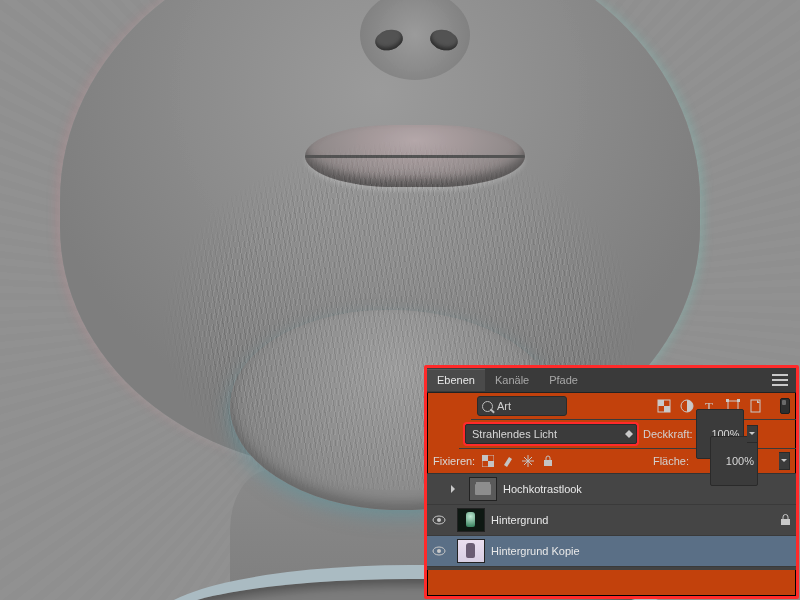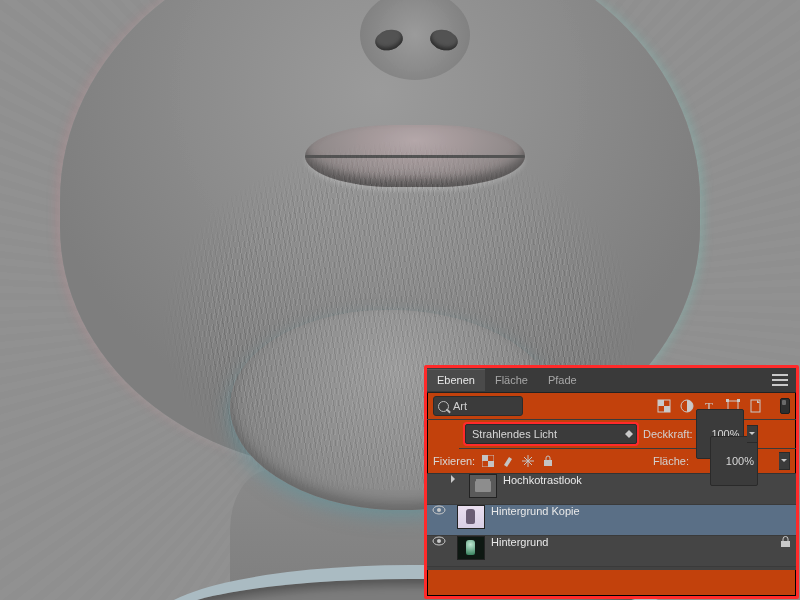--- a/index.html
+++ b/index.html
@@ -78,21 +78,21 @@
   }
   
   .tabs{display:flex;align-items:center;height:24px;background:#3a3a3a;border-bottom:1px solid #222;}
   .tab{padding:4px 10px 5px;color:#a8a8a8;cursor:default;}
   .tab.active{background:#4a4a4a;color:#e8e8e8;border-top:1px solid #5a5a5a;}
   .tabs .spacer{flex:1;}
   .menu-icon{width:16px;height:12px;margin-right:8px;display:flex;flex-direction:column;justify-content:space-between;}
   .menu-icon span{height:2px;background:#c8c8c8;}
 
   
-  .row{display:flex;align-items:center;height:26px;padding:0 6px;border-bottom:1px solid #3a3a3a;gap:6px;}
+  .row{display:flex;align-items:center;height:26px;padding:0 6px;border-bottom:1px solid #3a3a3a;gap:6px;margin-left:44px;}
   .search{position:relative;display:flex;align-items:center;height:18px;width:80px;
     background:#3b3b3b;border:1px solid #2b2b2b;border-radius:3px;padding:0 4px;}
   .mag{width:9px;height:9px;border:1.5px solid #bcbcbc;border-radius:50%;position:relative;margin-right:4px;}
   .mag:after{content:"";position:absolute;width:5px;height:1.5px;background:#bcbcbc;left:7px;top:8px;transform:rotate(45deg);}
   .search-label{color:#d0d0d0;}
   .filter-icons{display:flex;gap:7px;margin-left:auto;align-items:center;}
   .ficon{width:16px;height:16px;display:flex;align-items:center;justify-content:center;color:#c9c9c9;}
   .ficon svg{display:block;}
   .vslider{width:8px;height:14px;background:#2f2f2f;border:1px solid #1e1e1e;border-radius:2px;margin-left:10px;position:relative;}
   .vslider:after{content:"";position:absolute;left:1px;top:1px;width:4px;height:5px;background:#6a6a6a;border-radius:1px;}
@@ -111,21 +111,21 @@
   .tiny-arrow:after{content:"";position:absolute;left:2px;top:6px;border:3px solid transparent;border-top-color:#c8c8c8;}
 
   
   .lock-row{display:flex;align-items:center;height:24px;padding:0 6px;gap:6px;border-bottom:1px solid #333;}
   .mini{width:14px;height:14px;display:flex;align-items:center;justify-content:center;color:#c4c4c4}
   .mini svg{display:block;}
   .lock-row .kv{margin-left:auto;gap:21px;}
 
   
   .layers{height:96px;overflow:hidden;}
-  .layer{height:30px;display:flex;align-items:flex-start;border-bottom:1px solid #3a3a3a;background:#454545;}
+  .layer{height:30px;display:flex;align-items:center;border-bottom:1px solid #3a3a3a;background:#454545;}
   .layer.sel{background:#5a6f86;}
   .eye{width:24px;display:flex;justify-content:center;align-items:center;}
   .eye svg{display:block;}
   .eye.off svg{visibility:hidden;}
   .disclose{width:10px;height:10px;margin-right:2px;}
   .disclose:before{content:"";display:block;border:4px solid transparent;border-left-color:#c9c9c9;margin-top:1px;}
   .thumb{width:26px;height:22px;margin:0 6px;border:1px solid #222;background:#333;position:relative;flex:0 0 26px;}
   .thumb.folder{background:#5a5a5a;display:flex;align-items:center;justify-content:center;}
   .thumb.folder:before{content:"";width:16px;height:11px;background:#8d8d8d;border-radius:1px;box-shadow:0 -3px 0 -1px #8d8d8d;}
   .thumb.photo{background:linear-gradient(#eadff0,#d8cfe4);} 
@@ -151,21 +151,21 @@
   <div class="mouth"></div>
   <div class="lipline"></div>
   <div class="stubble"></div>
   <div class="collar"></div>
 </div>
 
 <div class="panel">
 
   <div class="tabs">
     <div class="tab active">Ebenen</div>
-    <div class="tab">Fläche</div>
+    <div class="tab">Kanäle</div>
     <div class="tab">Pfade</div>
     <div class="spacer"></div>
     <div class="menu-icon">
         <span></span>
         <span></span>
         <span></span>
       </div>
   </div>
 
   <div class="row">
@@ -266,43 +266,43 @@
           <svg width="14" height="10">
             <ellipse cx="7" cy="5" rx="6" ry="4" fill="none" stroke="#c9c9c9"></ellipse>
             <circle cx="7" cy="5" r="2" fill="#c9c9c9"></circle>
           </svg>
         </div>
       <span class="disclose"></span>
       <div class="thumb folder"></div>
       <span class="lname">Hochkotrastlook</span>
     </div>
 
-    <div class="layer sel">
-      <div class="eye">
-          <svg width="14" height="10">
-            <ellipse cx="7" cy="5" rx="6" ry="4" fill="none" stroke="#c9c9c9"></ellipse>
-            <circle cx="7" cy="5" r="2" fill="#c9c9c9"></circle>
-          </svg>
-        </div>
-      <div class="thumb photo"></div>
-      <span class="lname">Hintergrund Kopie</span>
-    </div>
-
     <div class="layer">
       <div class="eye">
           <svg width="14" height="10">
             <ellipse cx="7" cy="5" rx="6" ry="4" fill="none" stroke="#c9c9c9"></ellipse>
             <circle cx="7" cy="5" r="2" fill="#c9c9c9"></circle>
           </svg>
         </div>
       <div class="thumb dark"></div>
       <span class="lname">Hintergrund</span>
       <span class="lock-icon">
           <svg width="11" height="12">
             <rect x="1" y="5" width="9" height="6" fill="#c9c9c9"></rect>
             <path d="M3 5V3a2.5 2.5 0 0 1 5 0v2" fill="none" stroke="#c9c9c9"></path>
           </svg>
         </span>
     </div>
 
+    <div class="layer sel">
+      <div class="eye">
+          <svg width="14" height="10">
+            <ellipse cx="7" cy="5" rx="6" ry="4" fill="none" stroke="#c9c9c9"></ellipse>
+            <circle cx="7" cy="5" r="2" fill="#c9c9c9"></circle>
+          </svg>
+        </div>
+      <div class="thumb photo"></div>
+      <span class="lname">Hintergrund Kopie</span>
+    </div>
+
     <div class="empty"></div>
   </div>
 </div>
 
 </body></html>

